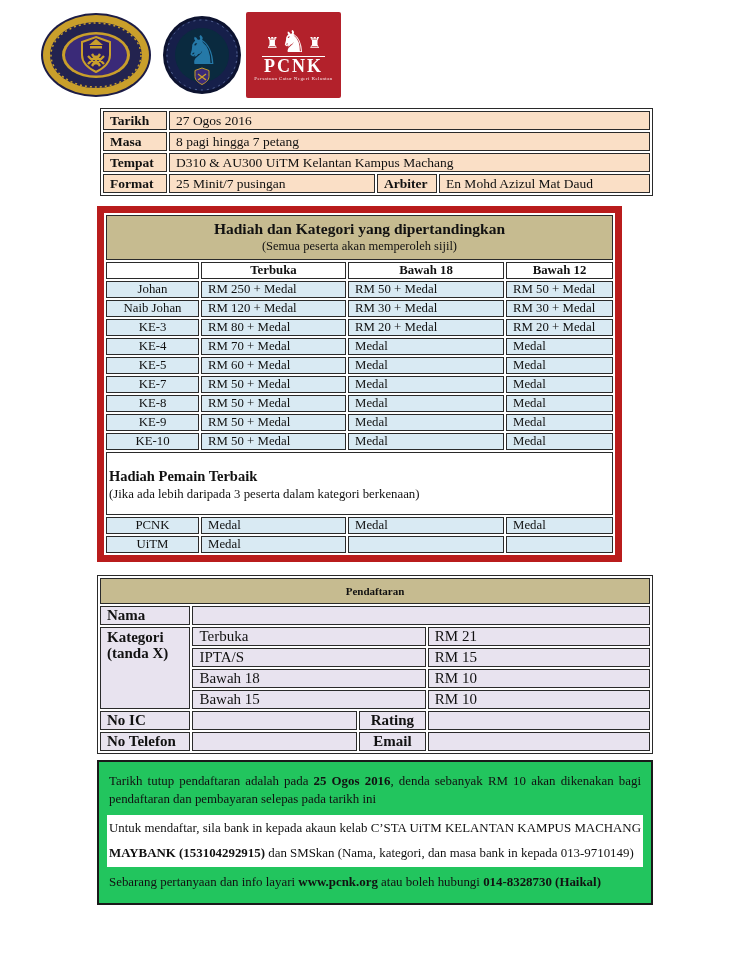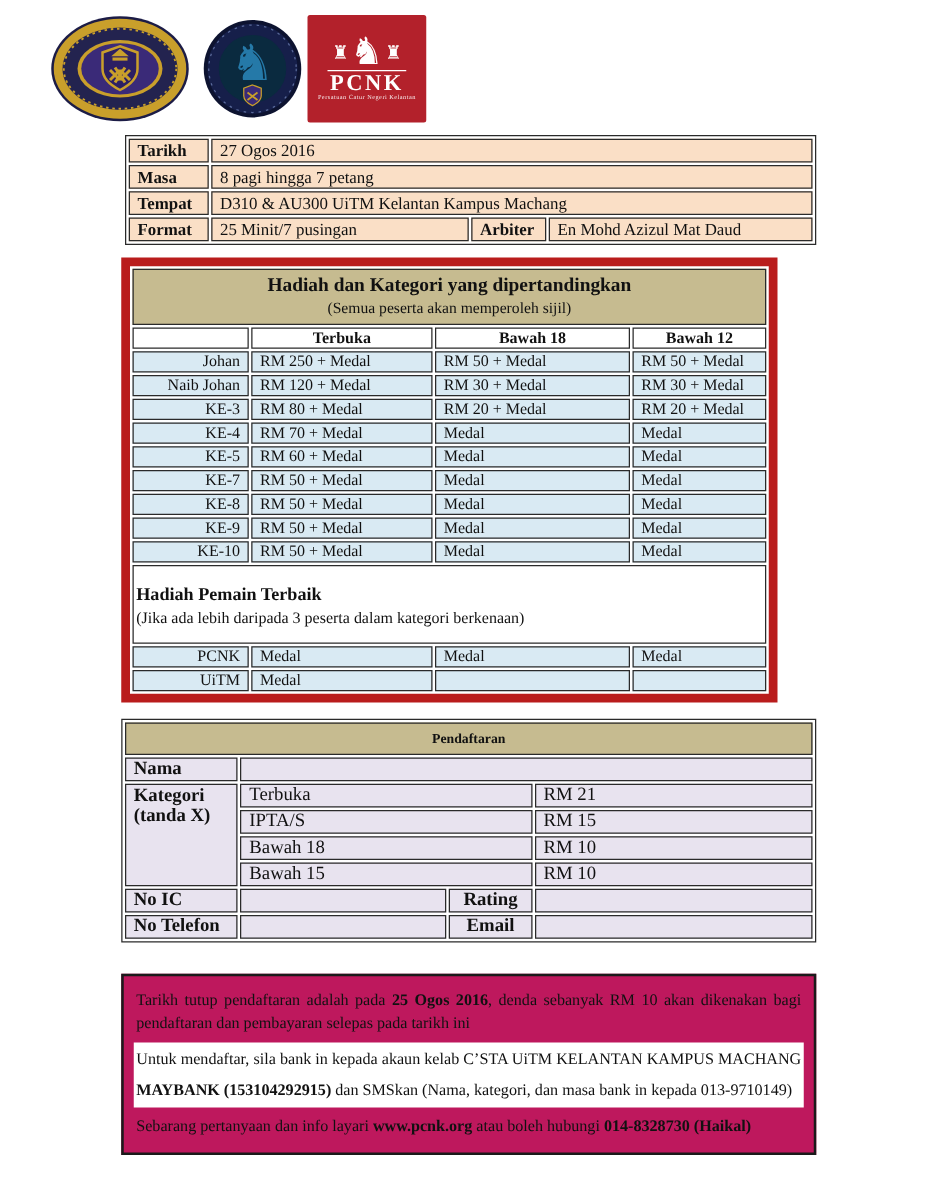--- a/index.html
+++ b/index.html
@@ -38,21 +38,21 @@
 
   
   .prize-table{margin:10px 0 0 97px;width:525px;border:7px solid #b91c1c;}
   .prize-table td{background:#d9eaf3;line-height:15px;font-size:12.8px;}
   .prize-table td.banner{
     background:#c6bb90;text-align:center;padding:4px 2px 5px;line-height:normal;
   }
   .banner-title{font-size:15.5px;font-weight:bold;}
   .banner-sub{font-size:12.5px;margin-top:1px;}
   .prize-table td.colhead{background:#fff;font-weight:bold;text-align:center;}
-  .prize-table td.rowlbl{text-align:right;width:79px;margin-top:32px;}
+  .prize-table td.rowlbl{text-align:center;width:79px;margin-top:32px;}
   .prize-table td.c1{width:131px;}
   .prize-table td.c2{width:142px;}
   .prize-table td.white-gap{
     background:#fff;text-align:left;padding:15px 2px 12px;line-height:normal;
   }
   .gap-title{font-size:14.5px;font-weight:bold;}
   .gap-sub{font-size:12.8px;margin-top:2px;}
 
   
   .reg-table{margin:13px 0 0 97px;width:556px;border:1px solid #2a2a2a;}
@@ -63,21 +63,21 @@
   }
   .reg-table td.lbl{font-weight:bold;width:79px;}
   .reg-table td.katlbl{font-weight:bold;vertical-align:top;line-height:16px;padding-top:1px;}
   .reg-table td.midlbl{font-weight:bold;text-align:center;width:54px;}
   .reg-table td.v2{width:170px;}
   .reg-table td.fee{width:232px;}
   .reg-table td.catname{line-height:15px;}
 
   
   .notes{
-    margin:25px 0 0 97px;width:532px;border:2px solid #1a1a1a;background:#be185d;
+    margin:6px 0 0 97px;width:532px;border:2px solid #1a1a1a;background:#22c55e;
     padding:5px 10px 7px;font-size:12.9px;
   }
   .notes p{margin:5px 0;line-height:1.42;text-align:justify;}
   .notes p.bankline{background:#ffffff;line-height:1.95;padding:1px 2px;margin:6px -2px;}
   b{font-weight:bold;}
 </style>
 </head>
 <body>
 
 <div class="header">

